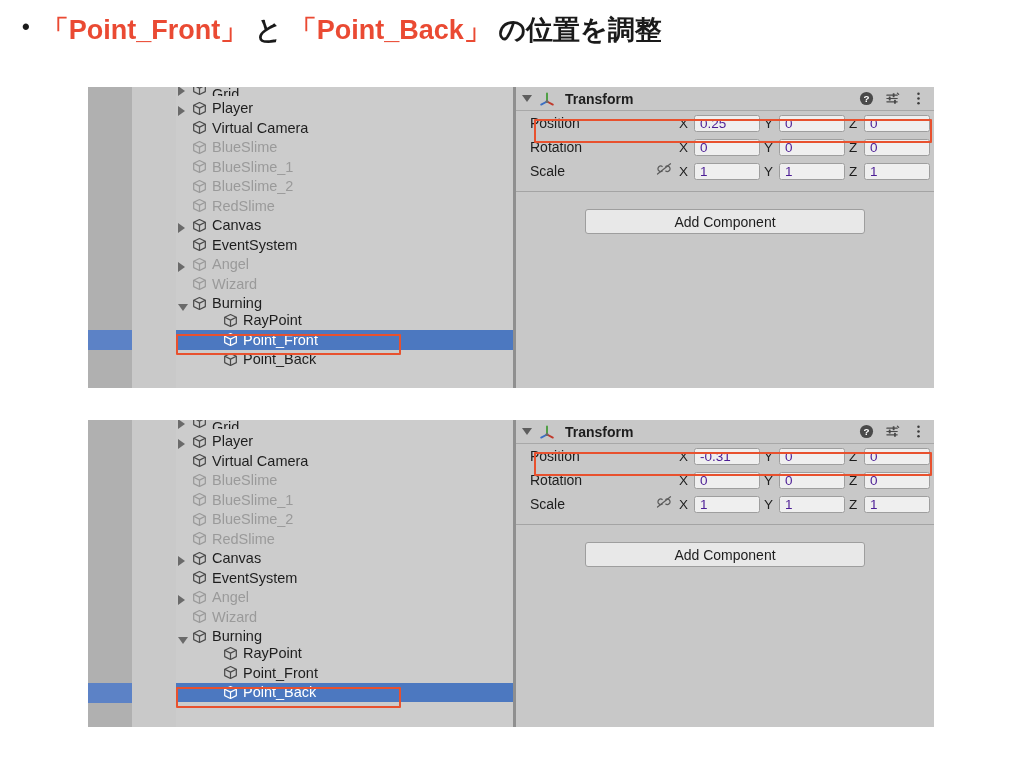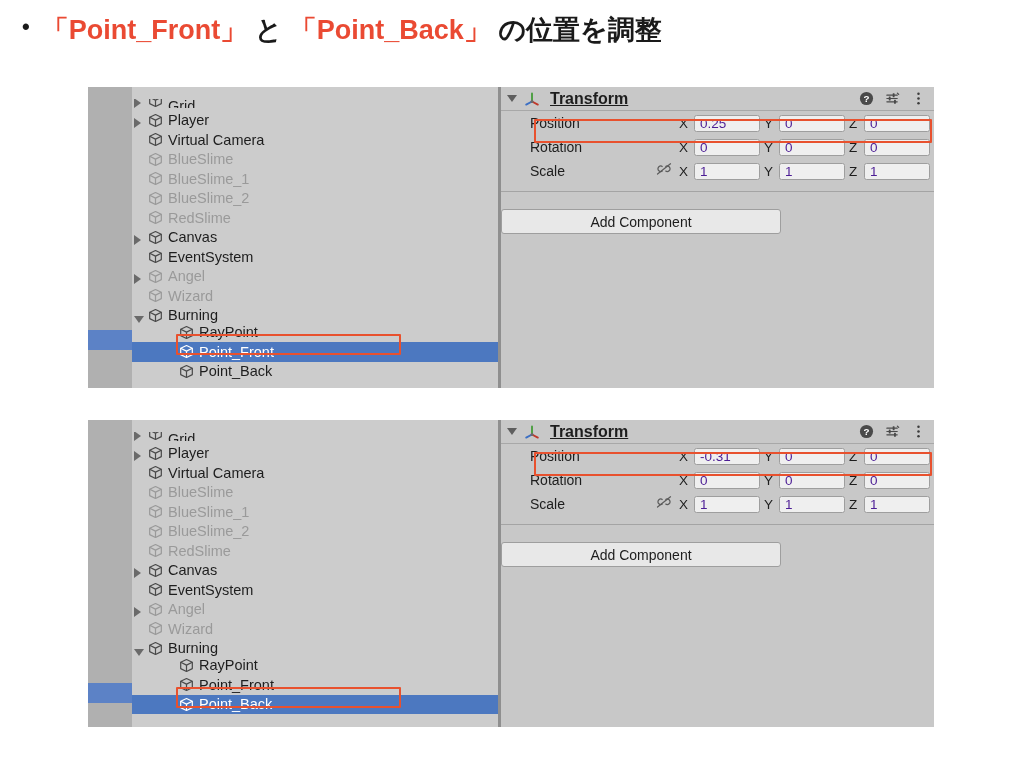--- a/index.html
+++ b/index.html
@@ -64,21 +64,22 @@
   }
   .hier-gutter {
     width: 44px;
     flex: 0 0 44px;
     background: #b0b0b0;
   }
   .hier-list {
     flex: 1 1 auto;
     background: #cccccc;
     position: relative;
-    padding-top: 12px;
+    padding-top: 0;
+    margin-left: 44px;
   }
 
   .hrow {
     position: relative;
     height: 19.5px;
     display: flex;
     align-items: center;
     padding-left: 16px;
     font-size: 14.5px;
     color: #1e1e1e;
@@ -150,44 +151,42 @@
   }
   .comp-tri {
     width: 0; height: 0;
     border-style: solid;
     border-width: 7px 5px 0 5px;
     border-color: #5e5e5e transparent transparent transparent;
     margin-right: 7px;
   }
   .comp-icon { width: 16px; height: 16px; margin-right: 10px; flex:0 0 16px; }
   .comp-title {
-    font-size: 16px;
+    font-size: 14px;
     font-weight: bold;
     color: #1d1d1d;
     flex: 1 1 auto;
-    text-decoration: underline;
   }
   .hdr-icons { display: flex; align-items: center; gap: 11px; }
   .hdr-icon { width: 15px; height: 15px; display:block; }
 
   .props { padding: 0; position: relative; }
   .prow {
     height: 24px;
     display: flex;
     align-items: center;
     padding-left: 14px;
     box-sizing: border-box;
     position: relative;
   }
   .prow .pname {
     font-size: 14px;
     color: #1d1d1d;
     width: 125px;
     flex: 0 0 125px;
-    margin-left: 15px;
   }
   .link-icon { width: 18px; height: 14px; margin-right: 6px; flex:0 0 18px; }
   .link-spacer { width: 24px; flex: 0 0 24px; }
   .axis {
     display: flex;
     align-items: center;
     margin-right: 4px;
   }
   .axis-letter {
     font-size: 13.5px;
@@ -211,20 +210,21 @@
     font-family: "Liberation Sans", "DejaVu Sans", sans-serif;
   }
 
   .inspector-divider {
     height: 1px;
     background: #a4a4a4;
     margin-top: 8px;
   }
   .add-comp-wrap {
     display: flex;
+    justify-content: center;
     padding-top: 17px;
   }
   .add-comp-btn {
     width: 278px;
     height: 23px;
     background: #e8e8e8;
     border: 1px solid #9e9e9e;
     border-radius: 3px;
     font-size: 14px;
     color: #1d1d1d;

